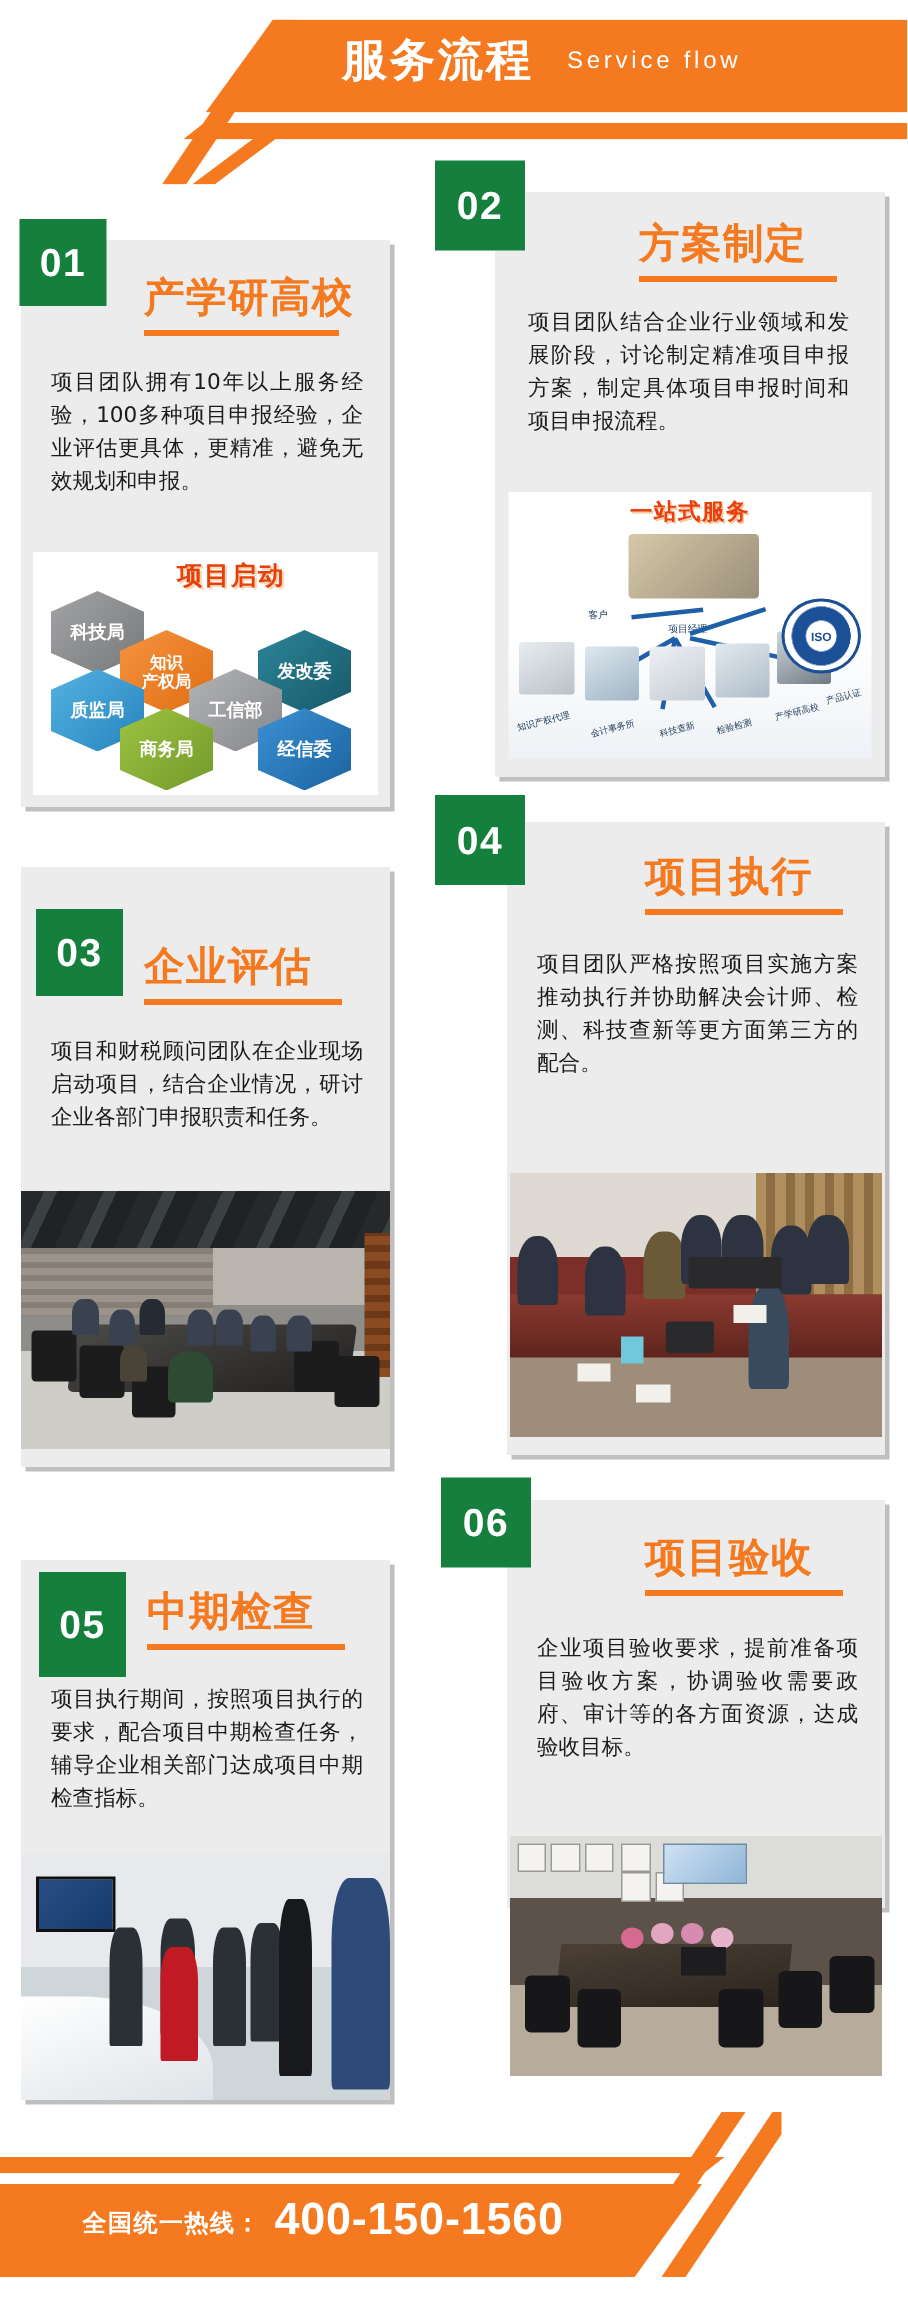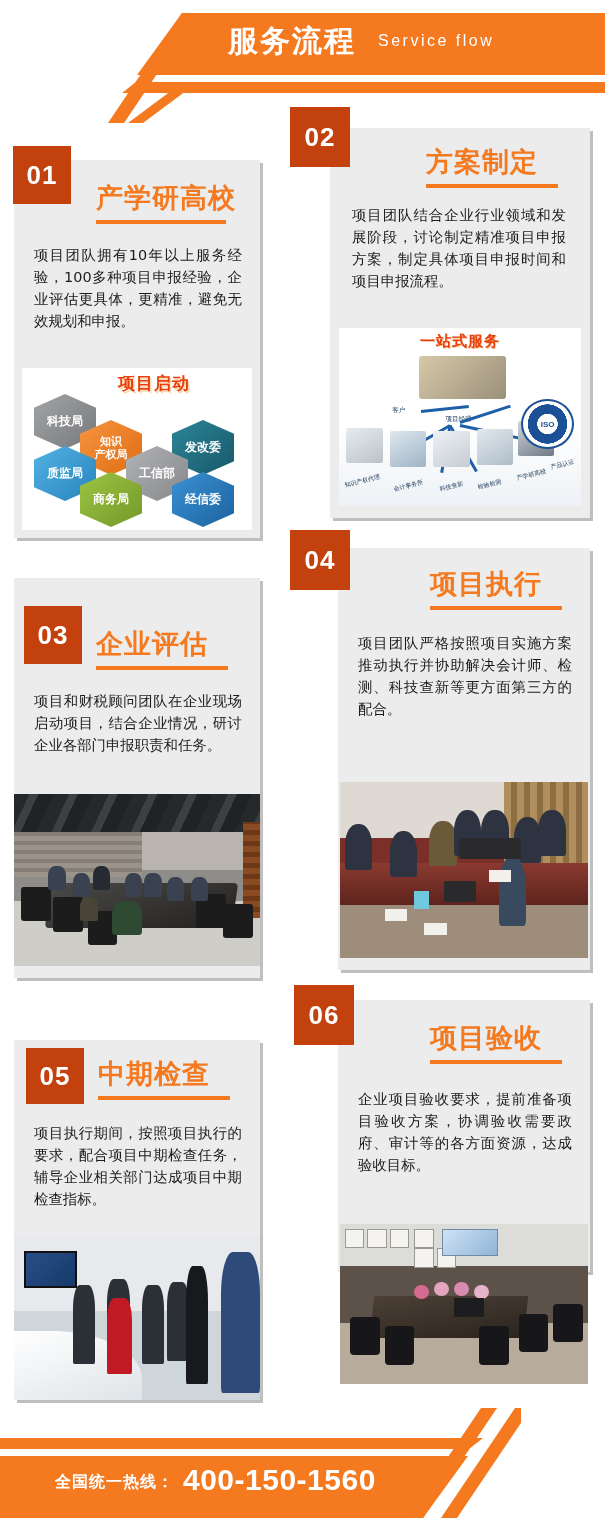--- a/index.html
+++ b/index.html
@@ -43,21 +43,21 @@
     color:#ffffff;font-size:16px;letter-spacing:2.5px;
     font-family:"Liberation Sans",sans-serif;
   }
 
   
   .card{
     position:absolute;background:#ECECEC;
     box-shadow:3px 3px 0 0 #BFBFBF;
   }
   .badge{
-    position:absolute;background:#c2410c;
+    position:absolute;background:#15803d;
     color:#ffffff;font-weight:bold;
     font-family:"Liberation Sans",sans-serif;
     display:flex;align-items:center;justify-content:center;
     letter-spacing:1px;z-index:5;
   }
   .card-title{
     position:absolute;color:#F4791F;font-weight:bold;
     font-family:"DejaVu Sans","Liberation Sans",sans-serif;
     letter-spacing:1px;white-space:nowrap;
   }
@@ -347,21 +347,21 @@
     <div class="ctr"></div>
     <div class="pt" style="left:24%;top:30%;"></div>
     <div class="pt" style="left:38%;top:26%;"></div>
     <div class="red" style="left:38%;top:38%;"></div>
     <div class="pt" style="left:52%;top:30%;"></div>
     <div class="pt" style="left:62%;top:28%;"></div>
     <div class="pt" style="left:70%;top:18%;height:72%;background:#17191c;"></div>
     <div class="pt" style="left:84%;top:10%;height:86%;width:16%;background:#2e4a78;"></div>
   </div>
 
-  <div class="badge" style="left:12px;top:8px;width:58px;height:56px;font-size:26px;">05</div>
+  <div class="badge" style="left:12px;top:8px;width:58px;height:70px;font-size:26px;">05</div>
 </div>
 
 <div class="card" style="left:338px;top:1000px;width:252px;height:272px;">
 
   <div class="card-title" style="left:92px;top:20px;font-size:27px;">项目验收</div>
   <div class="title-rule" style="left:92px;top:60px;width:132px;"></div>
 
   <div class="card-body" style="left:20px;top:88px;width:214px;">企业项目验收要求，提前准备项目验收方案，协调验收需要政府、审计等的各方面资源，达成验收目标。</div>
 
   <div class="photo ph-acc" style="left:2px;top:224px;width:248px;height:160px;">

